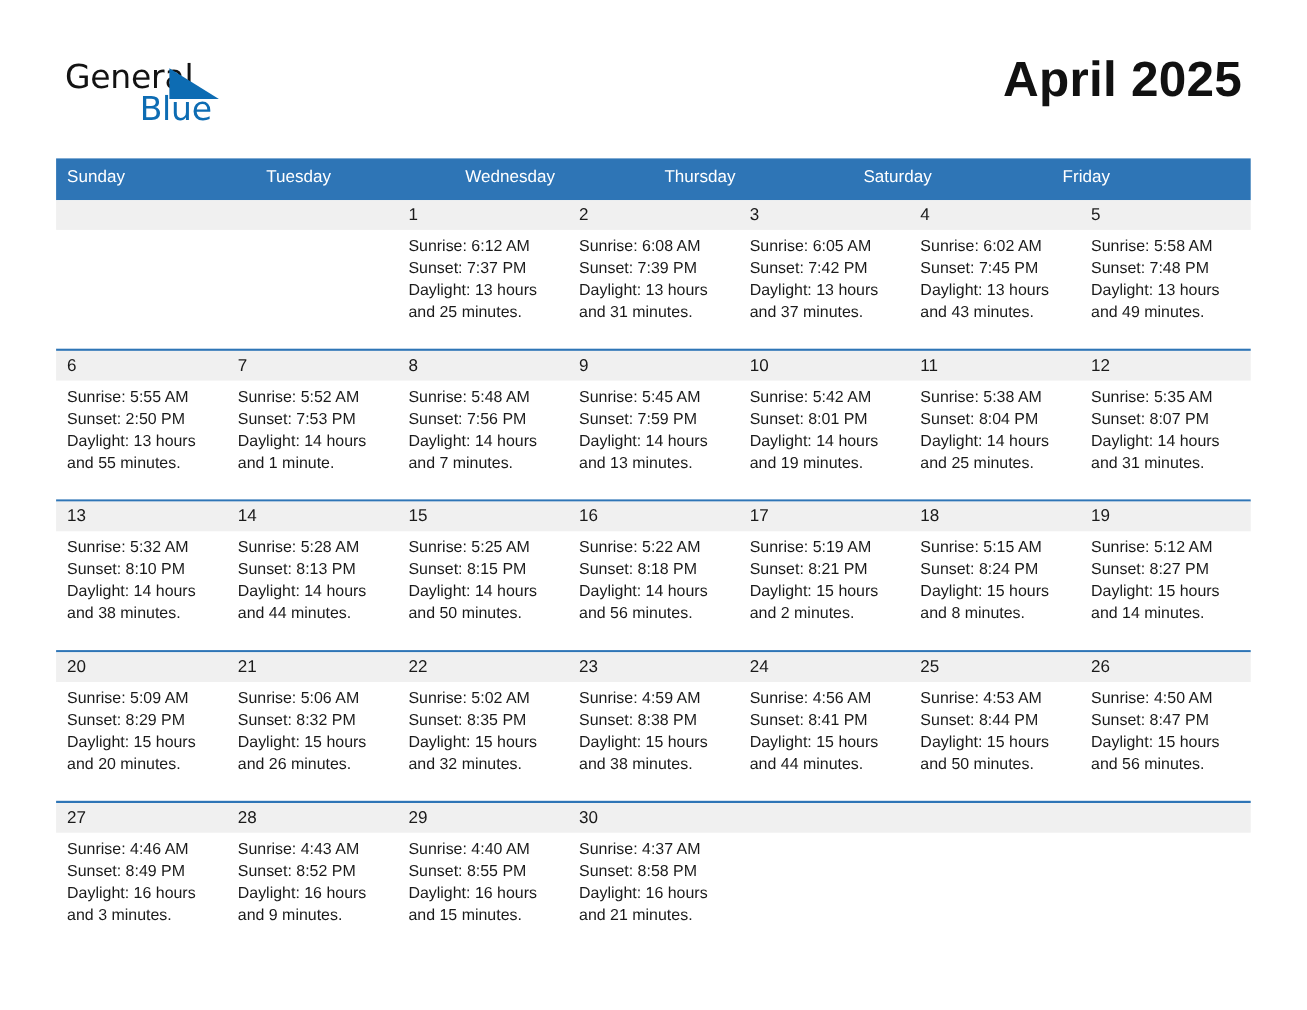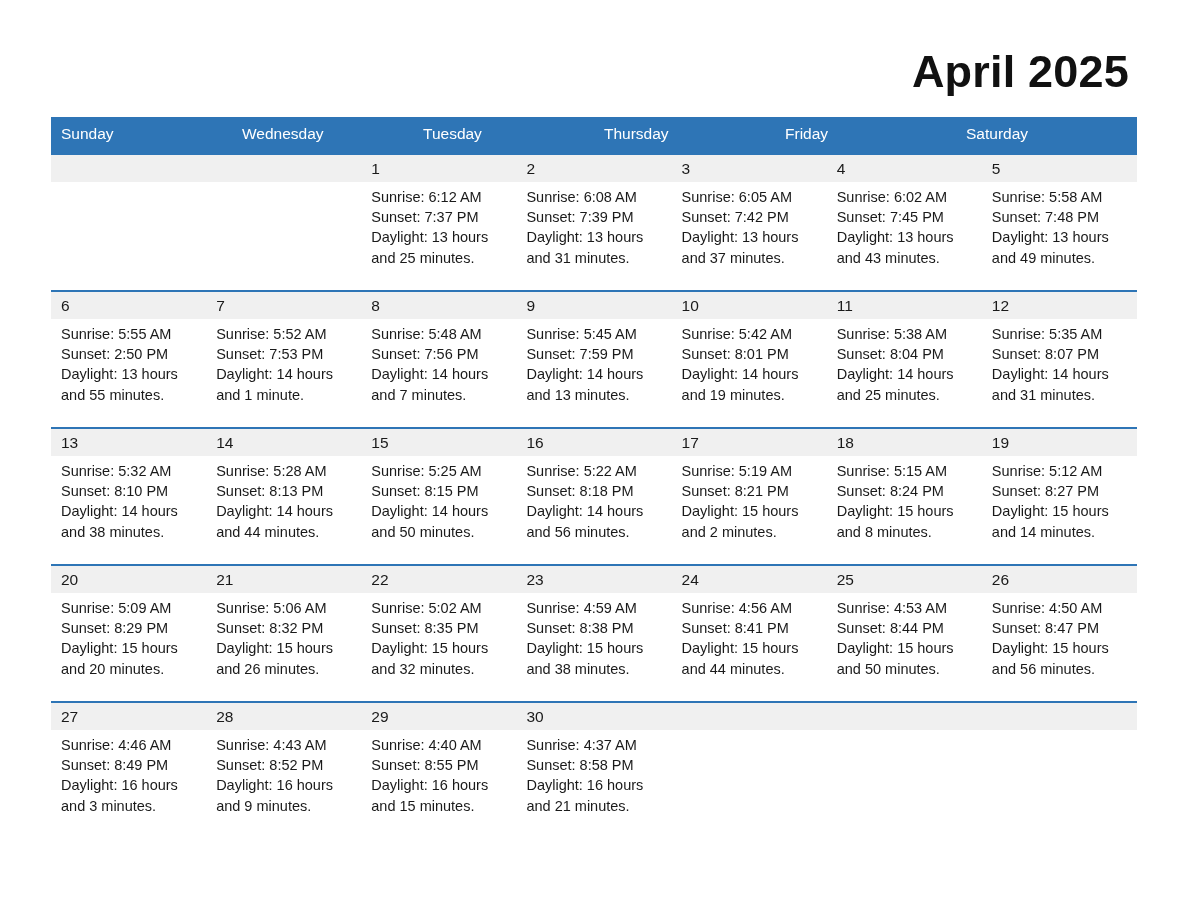--- a/index.html
+++ b/index.html
@@ -142,35 +142,40 @@
   }
   .week-row:last-child .day-cell {
     min-height: 128px;
   }
 </style>
 </head>
 <body>
 
 <div class="page-header">
 
+  <div class="brand">
+    <span class="brand-general">General</span>
+    <span class="brand-triangle"></span>
+    <span class="brand-blue">Blue</span>
+  </div>
 
   <div class="title-block">
     <h1 class="month-title">April 2025</h1>
   </div>
 
 </div>
 
 <div class="calendar">
   <div class="weekday-row" id="weekday-row">
       <div class="weekday-cell">Sunday</div>
+      <div class="weekday-cell">Tuesday</div>
       <div class="weekday-cell">Wednesday</div>
-      <div class="weekday-cell">Tuesday</div>
       <div class="weekday-cell">Thursday</div>
+      <div class="weekday-cell">Saturday</div>
       <div class="weekday-cell">Friday</div>
-      <div class="weekday-cell">Saturday</div>
     </div>
   <div id="weeks-container">
       <div class="week-row">
         <div class="daynum-band"></div>
         <div class="day-cell">
           <div class="day-number"></div>
           <div class="day-lines"></div>
         </div>
         <div class="day-cell">
           <div class="day-number"></div>

